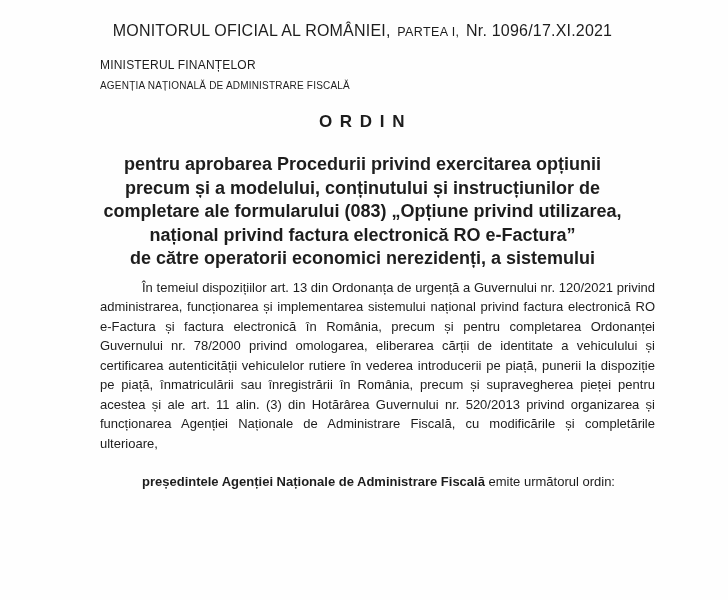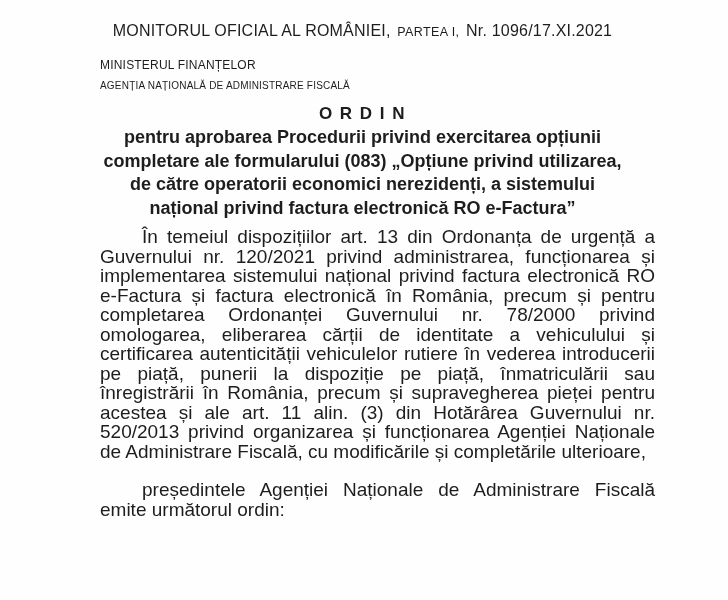--- a/index.html
+++ b/index.html
@@ -41,47 +41,47 @@
     font-size: 12px;
     line-height: 21px;
     letter-spacing: 0.2px;
   }
   .agency {
     font-size: 10px;
     line-height: 19px;
     letter-spacing: 0.2px;
   }
   .order-heading {
-    margin-top: 9px;
+    margin-top: 17px;
     font-size: 17px;
     font-weight: bold;
     letter-spacing: 1.5px;
     line-height: 20px;
   }
   .order-title {
-    margin-top: 2px;
+    margin-top: 21px;
     font-size: 18px;
     font-weight: bold;
     line-height: 23.5px;
   }
   .body-text {
     margin-top: 7px;
-    font-size: 19px;
+    font-size: 13px;
     line-height: 19.5px;
     text-align: justify;
   }
   .para {
     margin: 0;
     text-indent: 42px;
   }
   .para-final {
     margin-top: 19px;
   }
   .para-final strong {
-    font-weight: normal;
+    font-weight: bold;
   }
 </style>
 </head>
 <body>
 
 <div class="page">
 
   <div class="gazette center-block">
     <span class="gz-main">MONITORUL OFICIAL AL ROMÂNIEI,</span>
     <span class="gz-part">PARTEA I,</span>
@@ -90,23 +90,24 @@
 
   <div class="issuer">
     <div class="ministry">MINISTERUL FINANȚELOR</div>
     <div class="agency">AGENȚIA NAȚIONALĂ DE ADMINISTRARE FISCALĂ</div>
   </div>
 
   <div class="order-heading center-block">O R D I N</div>
 
   <div class="order-title center-block">
     <div>pentru aprobarea Procedurii privind exercitarea opțiunii</div>
+    <div>precum și a modelului, conținutului și instrucțiunilor de</div>
     <div>completare ale formularului (083) „Opțiune privind utilizarea,</div>
+    <div>național privind factura electronică RO e-Factura”</div>
     <div>de către operatorii economici nerezidenți, a sistemului</div>
-    <div>național privind factura electronică RO e-Factura”</div>
   </div>
 
   <div class="body-text">
     <p class="para">În temeiul dispozițiilor art. 13 din Ordonanța de urgență a Guvernului nr. 120/2021 privind administrarea, funcționarea și implementarea sistemului național privind factura electronică RO e-Factura și factura electronică în România, precum și pentru completarea Ordonanței Guvernului nr. 78/2000 privind omologarea, eliberarea cărții de identitate a vehiculului și certificarea autenticității vehiculelor rutiere în vederea introducerii pe piață, punerii la dispoziție pe piață, înmatriculării sau înregistrării în România, precum și supravegherea pieței pentru acestea și ale art. 11 alin. (3) din Hotărârea Guvernului nr. 520/2013 privind organizarea și funcționarea Agenției Naționale de Administrare Fiscală, cu modificările și completările ulterioare,</p>
     <p class="para para-final"><strong>președintele Agenției Naționale de Administrare Fiscală</strong><span> emite următorul ordin:</span></p>
   </div>
 
 </div>
 
 </body></html>

